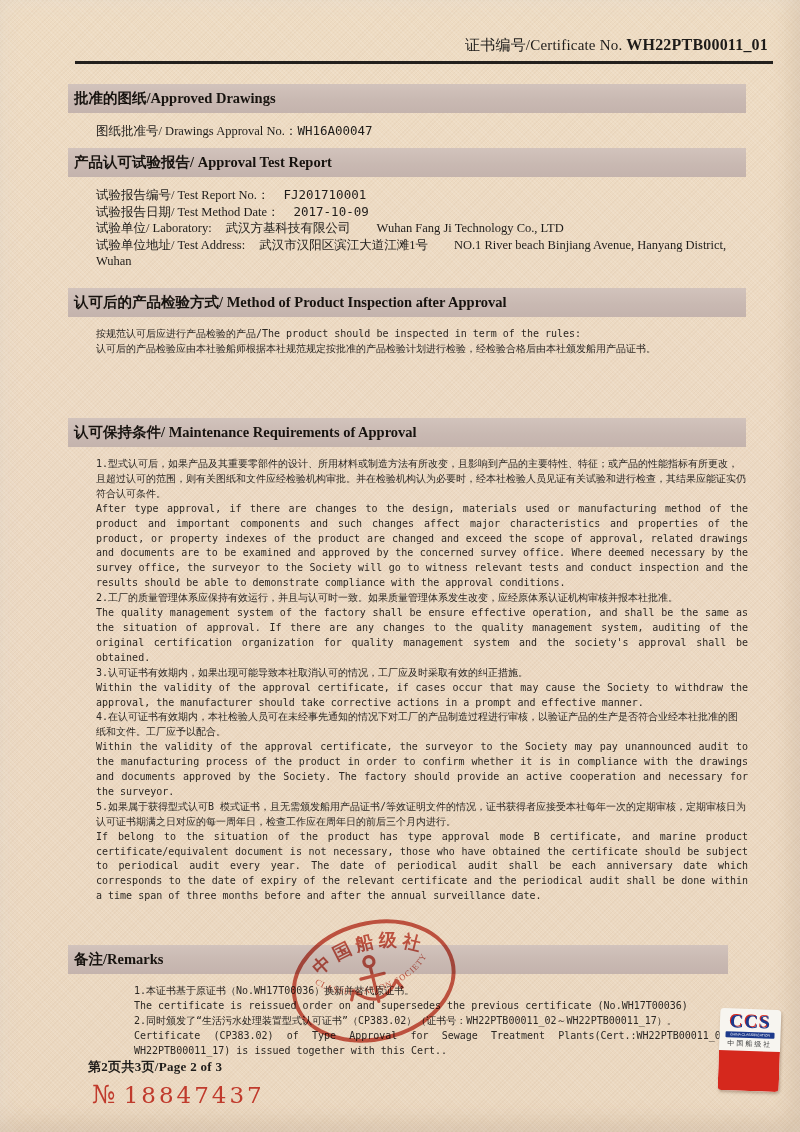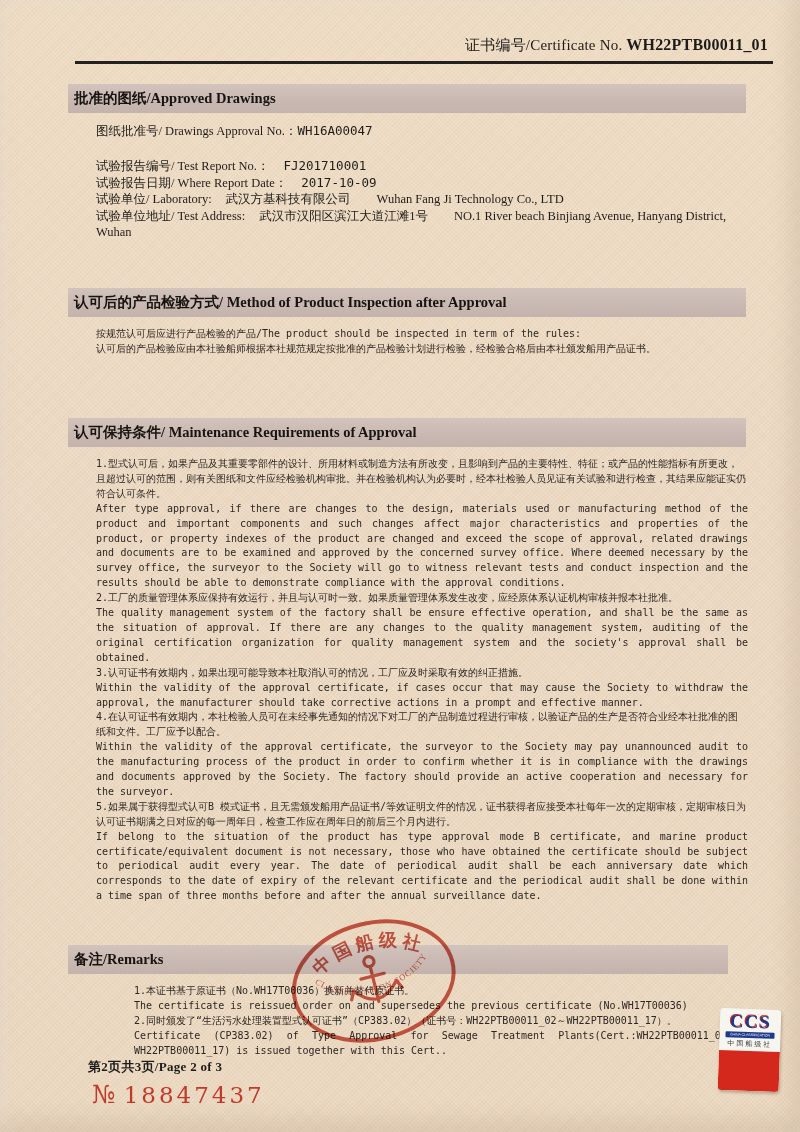--- a/index.html
+++ b/index.html
@@ -88,26 +88,27 @@
   <div class="abs sec" style="top:84px;" id="sec-drawings">
     <div class="bar">批准的图纸/Approved Drawings</div>
     <div class="content">
       <div class="row">
         <span class="lbl">图纸批准号/ Drawings Approval No.：</span><span class="val">WH16A00047</span>
       </div>
     </div>
   </div>
 
   <div class="abs sec" style="top:148px;" id="sec-test">
+    <div class="bar">产品认可试验报告/ Approval Test Report</div>
     <div class="content">
       <div class="row">
         <span class="lbl">试验报告编号/ Test Report No.：</span><span class="smallgap"></span><span class="val">FJ201710001</span>
       </div>
       <div class="row">
-        <span class="lbl">试验报告日期/ Where Report Date：</span><span class="smallgap"></span><span class="val">2017-10-09</span>
+        <span class="lbl">试验报告日期/ Test Method Date：</span><span class="smallgap"></span><span class="val">2017-10-09</span>
       </div>
       <div class="row">
         <span class="lbl">试验单位/ Laboratory:</span><span class="smallgap"></span><span class="lbl">武汉方基科技有限公司</span><span class="gap"></span><span class="lbl">Wuhan Fang Ji Technology Co., LTD</span>
       </div>
       <div class="row">
         <span class="lbl">试验单位地址/ Test Address:</span><span class="smallgap"></span><span class="lbl">武汉市汉阳区滨江大道江滩1号</span><span class="gap"></span><span class="lbl">NO.1 River beach Binjiang Avenue, Hanyang District, Wuhan</span>
       </div>
     </div>
   </div>
 

